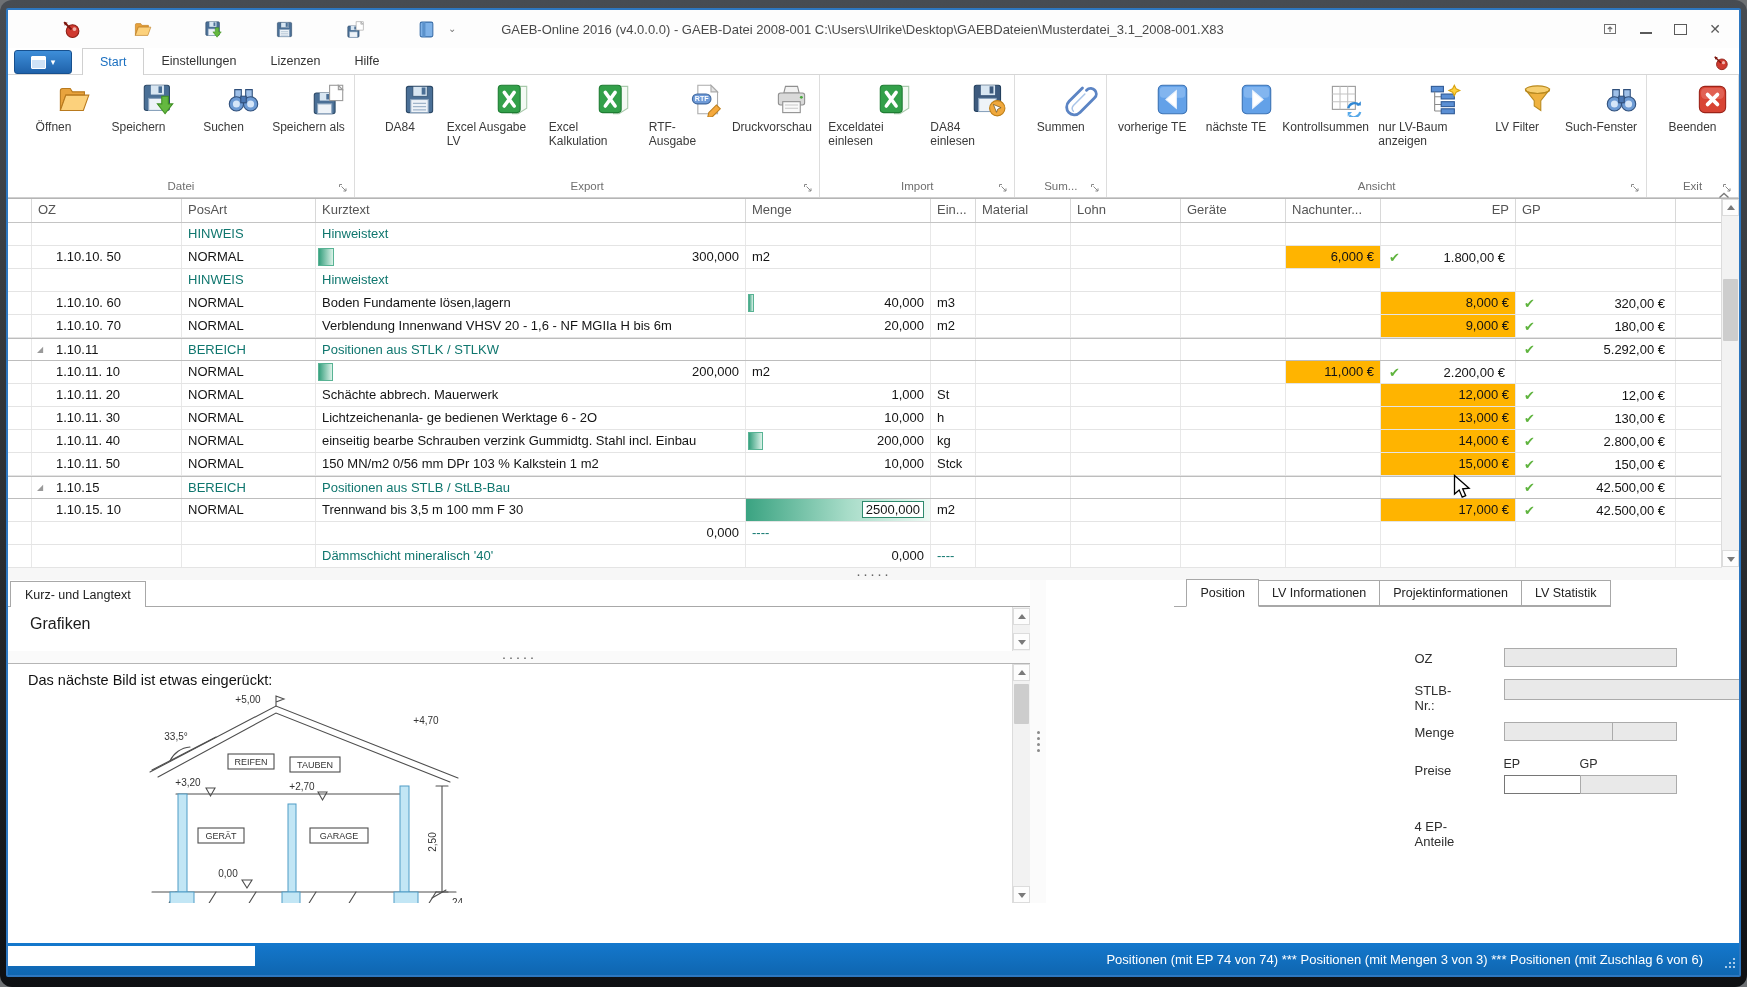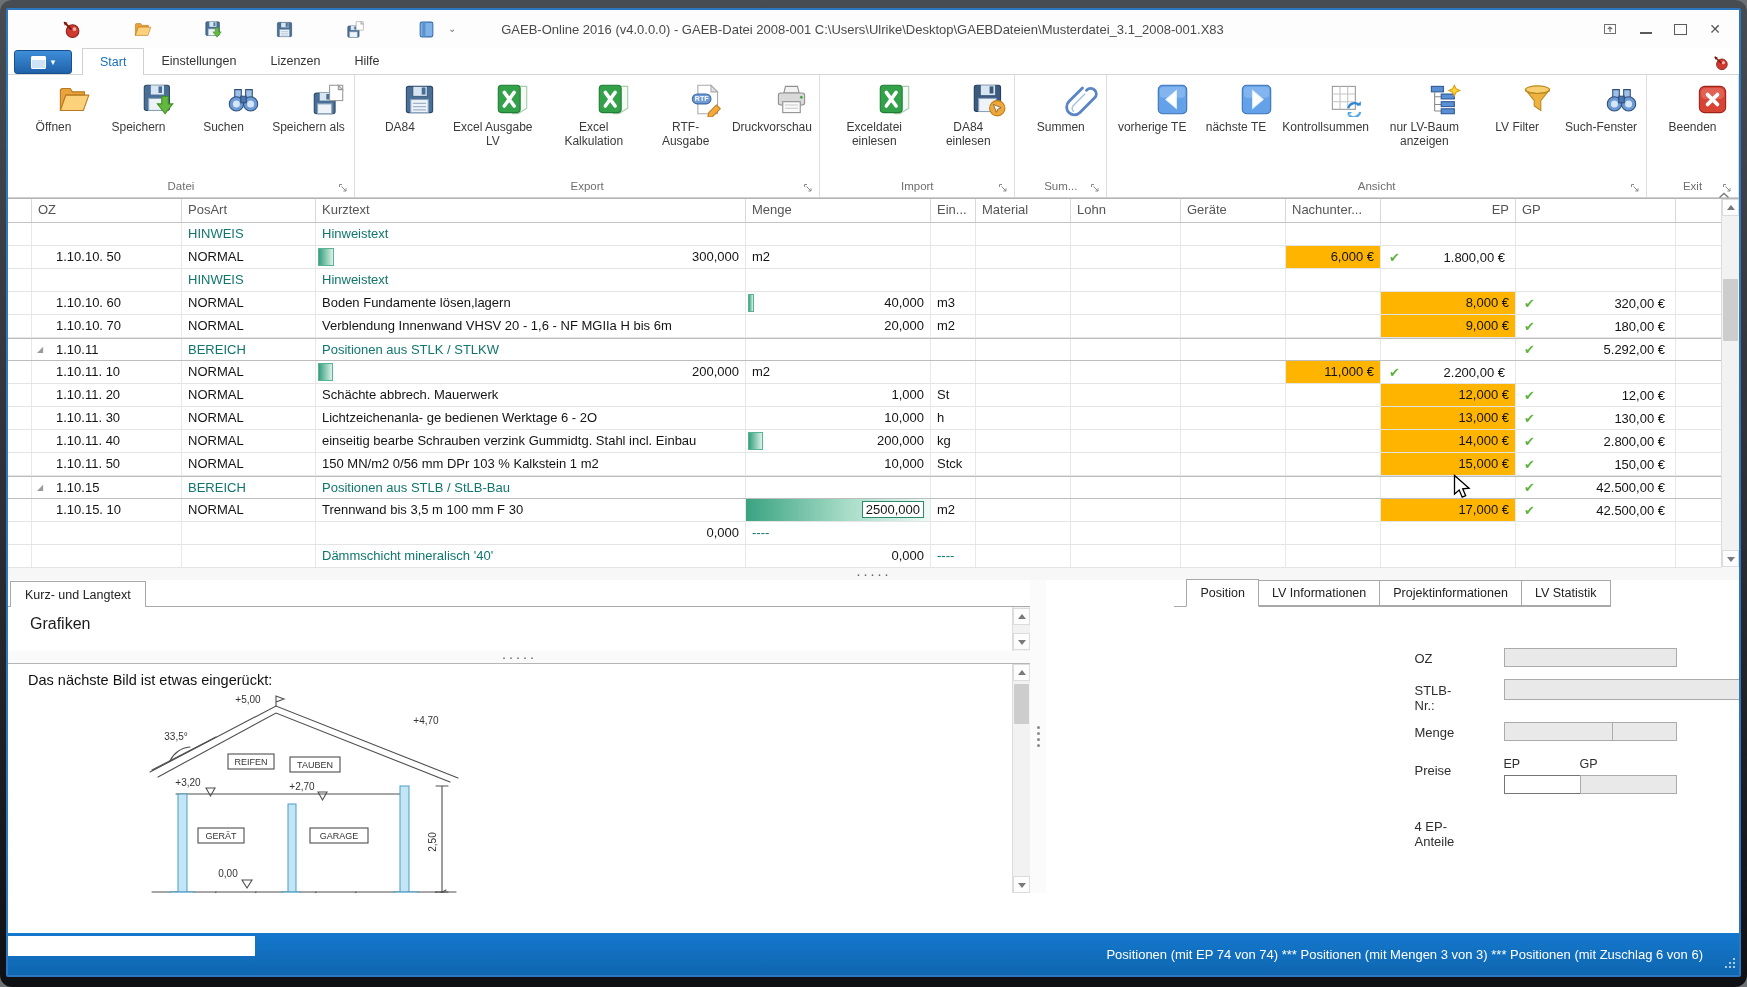--- a/index.html
+++ b/index.html
@@ -33,21 +33,21 @@
   .tab.active{color:#1a6fc0;background:#fff;border:1px solid #d0d0d0;border-bottom:1px solid #fff;height:26px;margin-bottom:-1px;}
   .tabrow .spacer{flex:1;}
   .minilogo{padding:0 10px 3px 0;}
   .minilogo svg{width:16px;height:16px;}
   
   .ribbon{height:122px;flex:none;background:#fff;border-bottom:1px solid #cfcfcf;display:flex;position:relative;}
   .rb-group{display:flex;flex-direction:column;border-right:1px solid #ddd;padding:0 3px;}
   .rb-btns{display:flex;align-items:flex-start;flex:1;padding-top:5px;}
   .rb-btn{display:flex;flex-direction:column;align-items:center;min-width:56px;max-width:92px;padding:2px 5px;}
   .rb-btn .icon svg{width:35px;height:35px;display:block;}
-  .rb-btn .lbl{font-size:12px;line-height:14px;color:#3a3a3a;text-align:center;margin-top:3px;white-space:pre-line;}
+  .rb-btn .lbl{font-size:12px;line-height:14px;color:#3a3a3a;text-align:left;margin-top:3px;white-space:pre-line;}
   .rb-caption{height:19px;position:relative;font-size:11.5px;color:#6e6e6e;text-align:center;line-height:17px;}
   .launcher{position:absolute;right:3px;top:3px;width:10px;height:10px;}
   .rb-collapse{position:absolute;right:9px;bottom:4px;width:12px;height:8px;}
   
   .gridwrap{height:368px;flex:none;position:relative;border-top:1px solid #b5b5b5;background:#fff;}
   .thead,.trow{display:grid;grid-template-columns:24px 150px 134px 430px 185px 45px 95px 110px 105px 95px 135px 160px 1fr;width:1714px;}
   .thead{height:23px;border-bottom:1px solid #c4c4c4;}
   .thead .hc{font-size:13px;color:#555;padding:3px 6px 0 6px;border-right:1px solid #d8d8d8;
     white-space:nowrap;overflow:hidden;background:#fff;}
   .thead .hc.right{text-align:right;}
@@ -100,21 +100,21 @@
     border:1px solid #a8a8a8;border-left:none;background:#fff;}
   .rp-tab:first-child{border-left:1px solid #a8a8a8;}
   .rp-tab.active{height:26px;margin-bottom:-1px;border-bottom:1px solid #fff;z-index:2;}
   .rp-form{flex:1;position:relative;font-size:13px;color:#2e2e2e;}
   .frm-label{position:absolute;left:22px;}
   .frm-sub{position:absolute;font-size:12.5px;color:#2e2e2e;}
   .inp{position:absolute;height:17px;background:#e9e9e9;border:1px solid #ababab;box-sizing:content-box;
     font-family:inherit;font-size:12px;padding:0 3px;}
   .inp.white{background:#fff;border:1px solid #767676;}
   
-  .statusbar{height:42px;flex:none;background:linear-gradient(#1478cd,#0f66b0);position:relative;
+  .statusbar{height:32px;flex:none;background:linear-gradient(#1478cd,#0f66b0);position:relative;
     display:flex;align-items:center;margin-top:40px;}
   .status-cell{position:absolute;left:0;top:3px;width:247px;height:20px;background:#fff;}
   .status-text{flex:1;text-align:right;color:#fff;font-size:13px;padding-right:36px;white-space:nowrap;}
   .grip{position:absolute;right:3px;bottom:2px;}
   
   .cursor{position:absolute;z-index:60;pointer-events:none;}
   .icon{display:inline-block;line-height:0;margin-left:40px;}
 </style>
 </head>
 <body>

